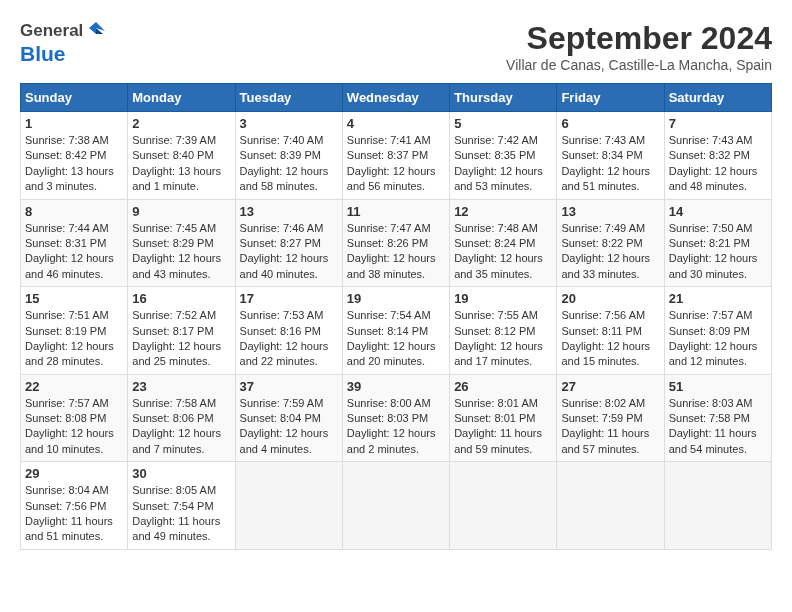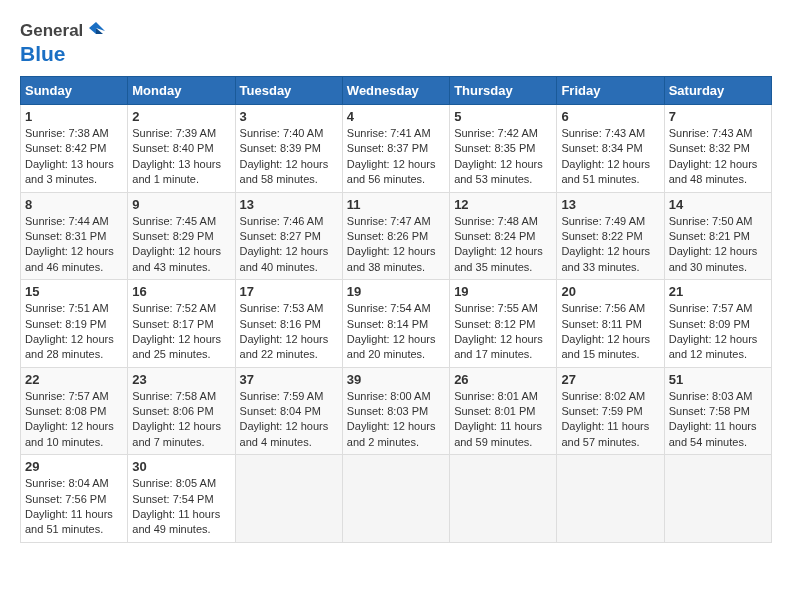--- a/index.html
+++ b/index.html
@@ -102,20 +102,22 @@
     <div class="logo-wrapper">
       <span class="logo-text-general">General</span>
       <svg class="logo-bird" width="22" height="22" viewBox="0 0 22 22">
         <polygon points="11,2 20,11 11,8 11,14 4,8" fill="#1a6fc4"></polygon>
         <polygon points="11,8 18,14 11,14" fill="#0d4a8a"></polygon>
       </svg>
     </div>
     <span class="logo-text-blue">Blue</span>
   </div>
   <div class="title-section">
+    <div class="month-year">September 2024</div>
+    <div class="location">Villar de Canas, Castille-La Mancha, Spain</div>
   </div>
 </div>
 
 <table class="calendar-table">
   <thead>
     <tr>
       <th>Sunday</th>
       <th>Monday</th>
       <th>Tuesday</th>
       <th>Wednesday</th>

